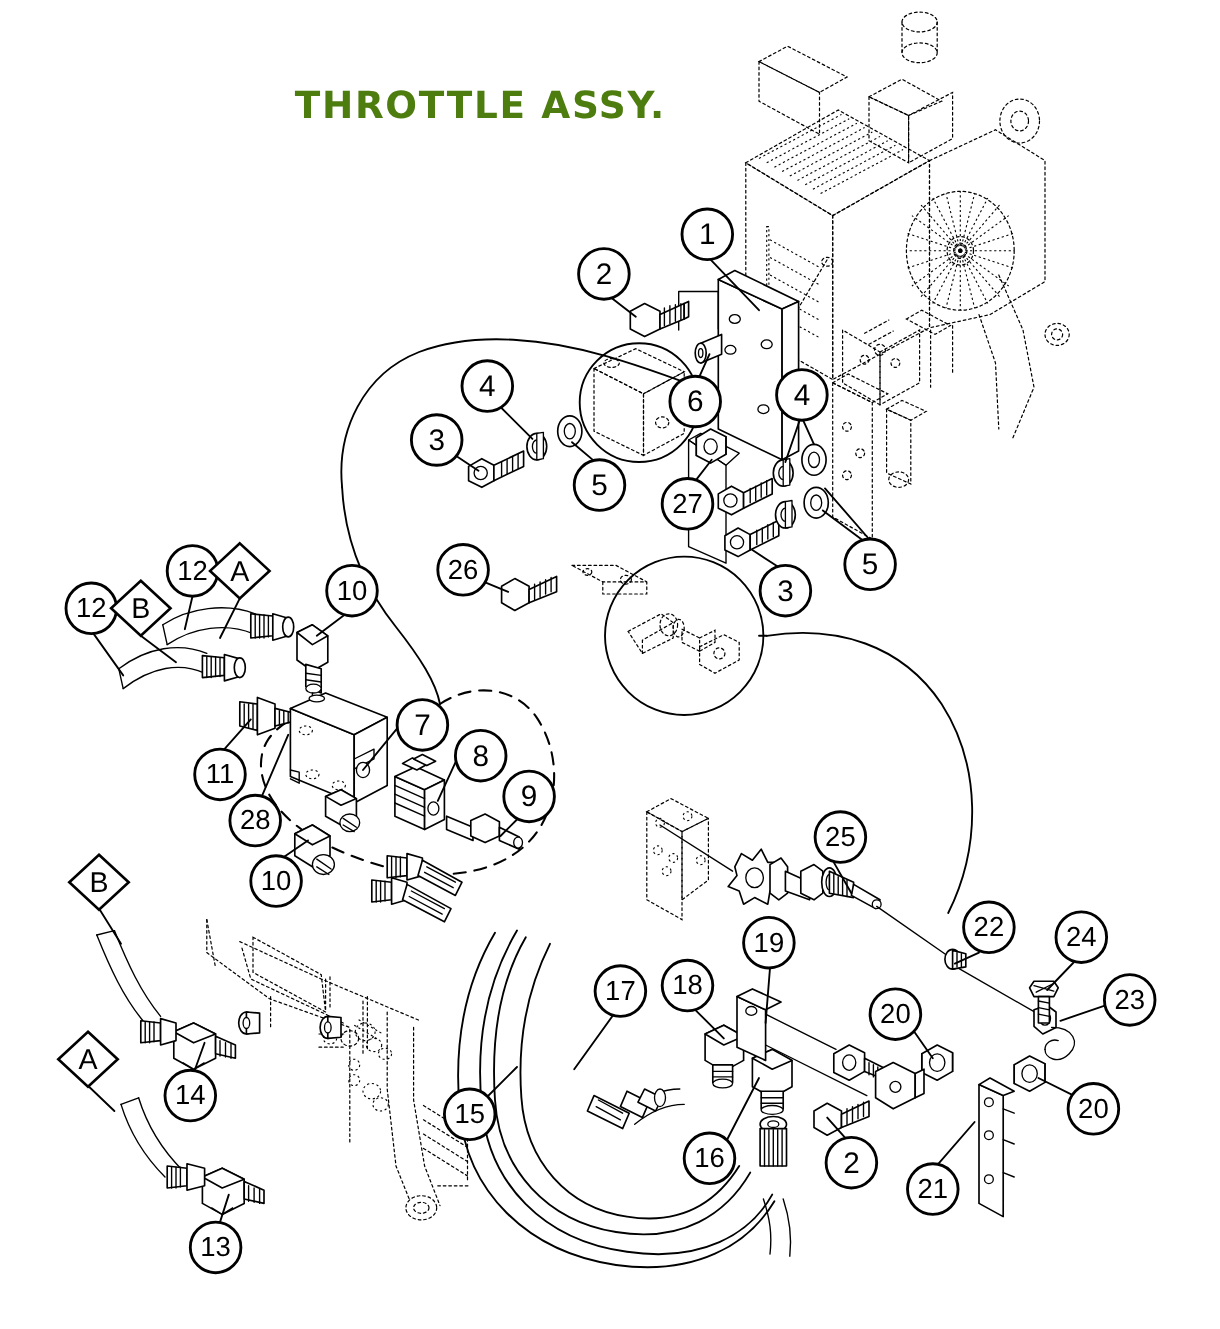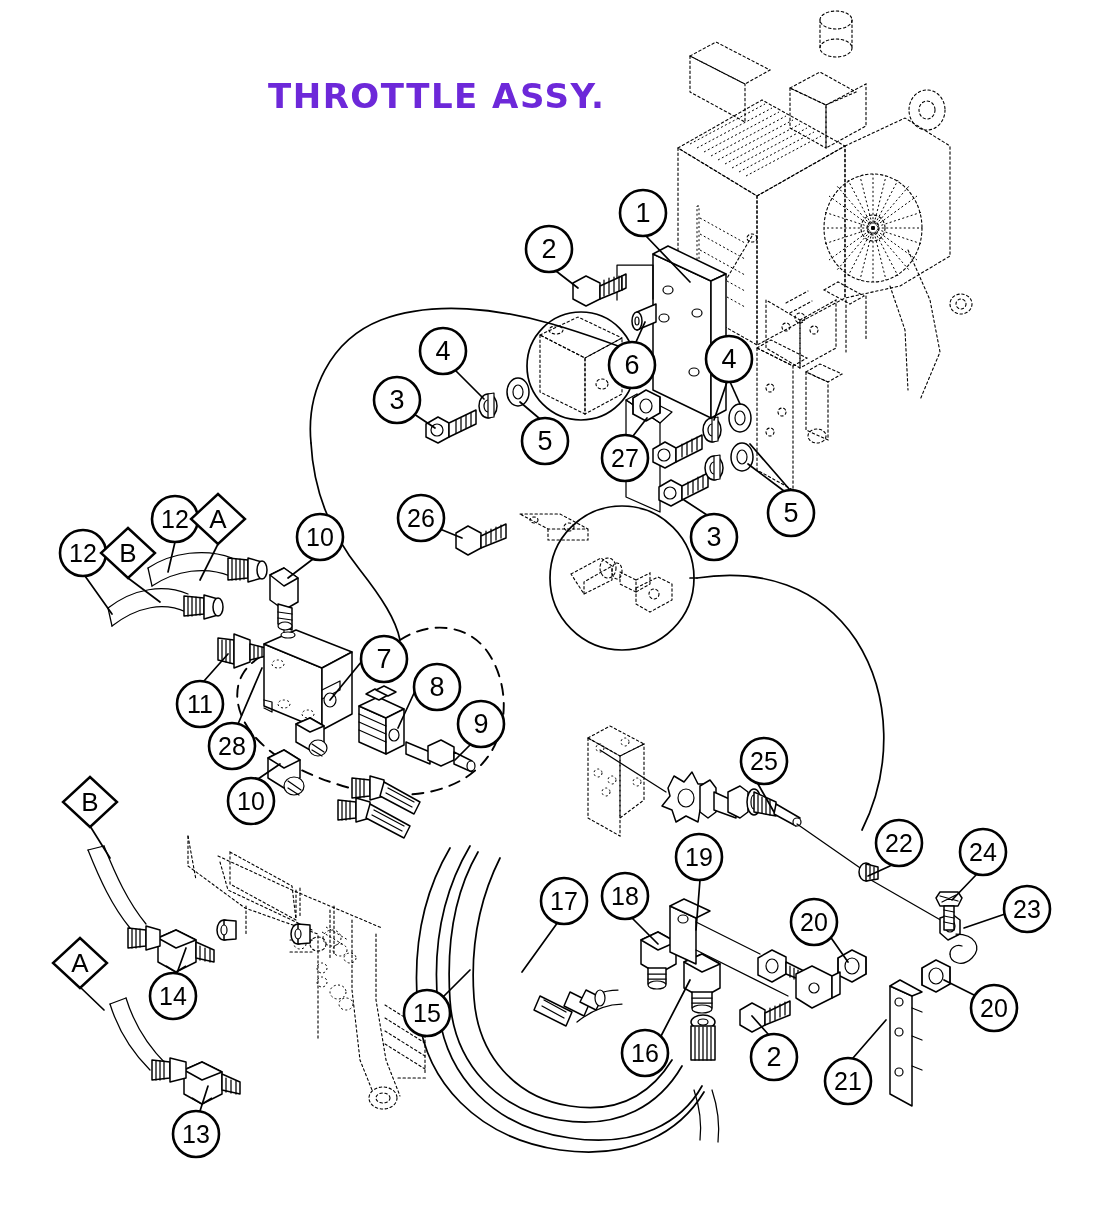--- a/index.html
+++ b/index.html
@@ -5,21 +5,21 @@
 <style>
   html,body{margin:0;padding:0;background:#ffffff;}
   body{
     font-family:"Liberation Sans", sans-serif;
     width:1109px;height:1208px;overflow:hidden;position:relative;
   }
   #diagram-root{position:relative;width:1109px;height:1208px;background:#fff;}
   #title{
     position:absolute;left:268px;top:76px;
     font-family:"DejaVu Sans","Liberation Sans",sans-serif;
-    font-weight:bold;font-size:34px;letter-spacing:1.5px;color:#6d28d9;
+    font-weight:bold;font-size:34px;letter-spacing:1.5px;color:#4d7c0f;
     white-space:nowrap;
   }
   svg.layer{position:absolute;left:0;top:0;width:1109px;height:1208px;}
   .bn{font-family:"Liberation Sans",sans-serif;font-size:27px;fill:#000;text-anchor:middle;dominant-baseline:central;}
   .bn-sm{font-family:"Liberation Sans",sans-serif;font-size:25px;fill:#000;text-anchor:middle;dominant-baseline:central;}
   .dia{font-family:"Liberation Sans",sans-serif;font-size:26px;fill:#000;text-anchor:middle;dominant-baseline:central;}
   .ball{fill:#fff;stroke:#000;stroke-width:2.6;}
   .diamond{fill:#fff;stroke:#000;stroke-width:2.4;}
   .lead{stroke:#000;stroke-width:1.7;fill:none;stroke-linecap:round;}
   .solidline{stroke:#000;stroke-width:1.7;fill:none;stroke-linecap:round;stroke-linejoin:round;}

